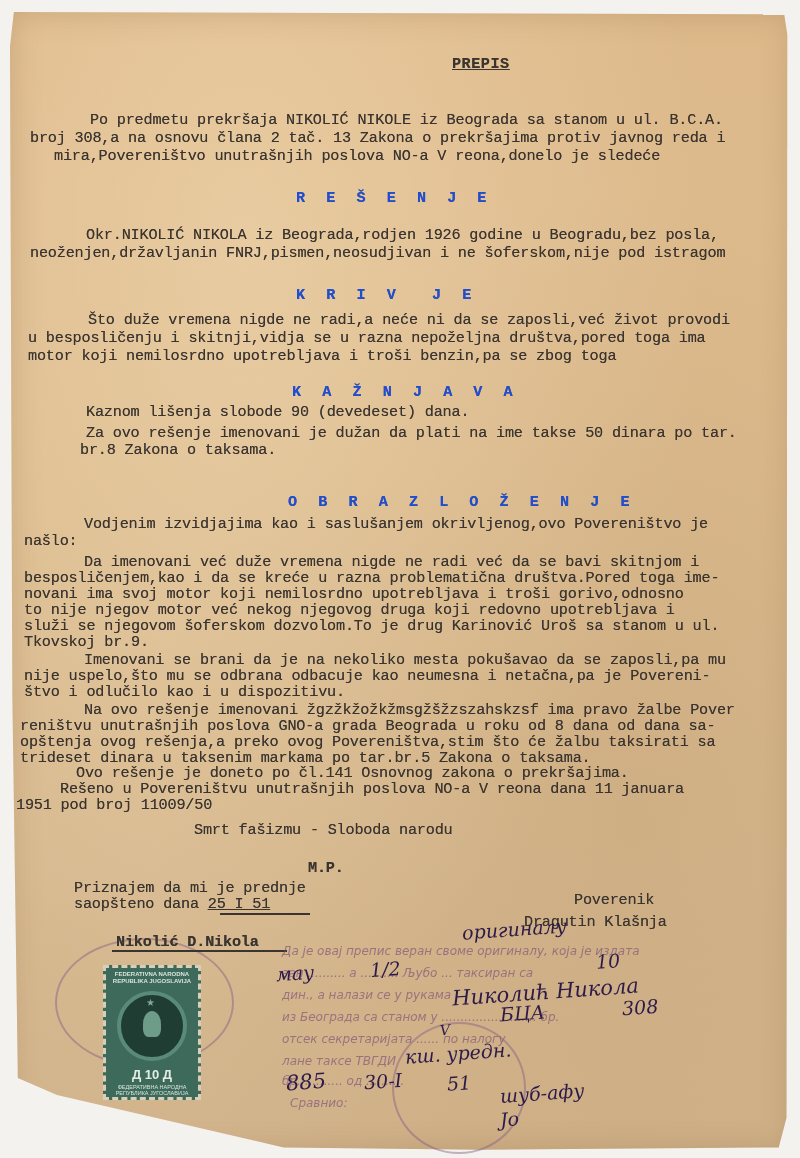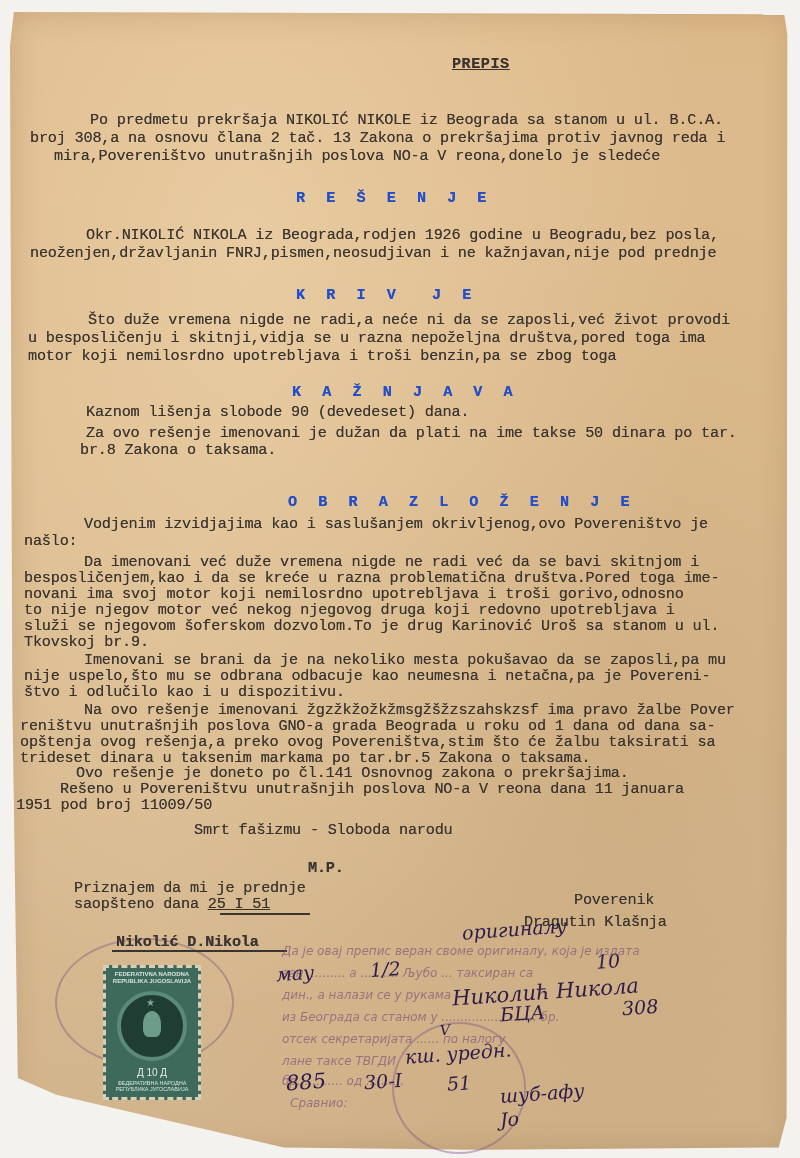--- a/index.html
+++ b/index.html
@@ -40,21 +40,21 @@
   }
   .stamp-rect .st-top { font-size:6px; line-height:7px; margin-top:3px; font-weight:bold; }
   .stamp-rect .emblem {
     width:62px; height:62px; border-radius:50%; background:#1f3d33;
     margin:6px auto 0; position:relative; border:4px solid #5a8a79;
   }
   .stamp-rect .emblem .star { position:absolute; left:25px; top:2px; color:#7fa898; font-size:10px; }
   .stamp-rect .emblem .torch {
     position:absolute; left:22px; top:16px; width:18px; height:26px; background:#6d9c89; border-radius:50% 50% 30% 30%;
   }
-  .stamp-rect .val { font-size:10px; font-weight:normal; margin-top:6px; color:#e3ece5; }
+  .stamp-rect .val { font-size:13px; font-weight:bold; margin-top:6px; color:#e3ece5; }
   .stamp-rect .st-bot { font-size:5.5px; line-height:6px; margin-top:2px; }
   .ring {
     position:absolute; border-radius:50%;
     border:2px solid rgba(130,90,130,0.45);
   }
   .ink-purple {
     position:absolute; font-family:"DejaVu Sans","Liberation Sans",sans-serif;
     color:rgba(125,80,120,0.65); font-style:italic; font-size:12px; white-space:pre;
   }
   .hand {
@@ -70,21 +70,21 @@
 <div class="paper"></div>
 
 <div class="tw title" style="left:452px;top:56px;">PREPIS</div>
 
 <div class="tw" style="left:90px;top:112px;">Po predmetu prekršaja NIKOLIĆ NIKOLE iz Beograda sa stanom u ul. B.C.A.</div>
 <div class="tw" style="left:30px;top:130px;">broj 308,a na osnovu člana 2 tač. 13 Zakona o prekršajima protiv javnog reda i</div>
 <div class="tw" style="left:30px;top:148px;padding-left:24px;">mira,Povereništvo unutrašnjih poslova NO-a V reona,donelo je sledeće</div>
 
 <div class="tw heading" style="left:296px;top:190px;">R E Š E N J E</div>
 <div class="tw" style="left:86px;top:227px;">Okr.NIKOLIĆ NIKOLA iz Beograda,rodjen 1926 godine u Beogradu,bez posla,</div>
-<div class="tw" style="left:30px;top:245px;">neoženjen,državljanin FNRJ,pismen,neosudjivan i ne kažnjavan,nije pod prednje</div>
+<div class="tw" style="left:30px;top:245px;">neoženjen,državljanin FNRJ,pismen,neosudjivan i ne šoferskom,nije pod istragom</div>
 
 <div class="tw heading" style="left:296px;top:287px;">K R I V  J E</div>
 <div class="tw" style="left:88px;top:312px;">Što duže vremena nigde ne radi,a neće ni da se zaposli,već život provodi</div>
 <div class="tw" style="left:28px;top:330px;">u besposličenju i skitnji,vidja se u razna nepoželjna društva,pored toga ima</div>
 <div class="tw" style="left:28px;top:348px;">motor koji nemilosrdno upotrebljava i troši benzin,pa se zbog toga</div>
 
 <div class="tw heading" style="left:292px;top:384px;">K A Ž N J A V A</div>
 <div class="tw" style="left:86px;top:404px;">Kaznom lišenja slobode 90 (devedeset) dana.</div>
 <div class="tw" style="left:86px;top:425px;">Za ovo rešenje imenovani je dužan da plati na ime takse 50 dinara po tar.</div>
 <div class="tw" style="left:36px;top:442px;margin-left:44px;">br.8 Zakona o taksama.</div>
@@ -95,21 +95,21 @@
 <div class="tw" style="left:84px;top:554px;">Da imenovani već duže vremena nigde ne radi već da se bavi skitnjom i</div>
 <div class="tw" style="left:24px;top:570px;">besposličenjem,kao i da se kreće u razna problematična društva.Pored toga ime-</div>
 <div class="tw" style="left:24px;top:586px;">novani ima svoj motor koji nemilosrdno upotrebljava i troši gorivo,odnosno</div>
 <div class="tw" style="left:24px;top:602px;">to nije njegov motor već nekog njegovog druga koji redovno upotrebljava i</div>
 <div class="tw" style="left:24px;top:618px;">služi se njegovom šoferskom dozvolom.To je drug Karinović Uroš sa stanom u ul.</div>
 <div class="tw" style="left:24px;top:634px;">Tkovskoj br.9.</div>
 <div class="tw" style="left:84px;top:652px;">Imenovani se brani da je na nekoliko mesta pokušavao da se zaposli,pa mu</div>
 <div class="tw" style="left:24px;top:668px;">nije uspelo,što mu se odbrana odbacuje kao neumesna i netačna,pa je Povereni-</div>
 <div class="tw" style="left:24px;top:684px;">štvo i odlučilo kao i u dispozitivu.</div>
 <div class="tw" style="left:84px;top:702px;">Na ovo rešenje imenovani žgzžkžožkžmsgžšžzszahskzsf ima pravo žalbe Pover</div>
-<div class="tw" style="left:20px;top:718px;">reništvu unutrašnjih poslova GNO-a grada Beograda u roku od 1 dana od dana sa-</div>
+<div class="tw" style="left:20px;top:718px;">reništvu unutrašnjih poslova GNO-a grada Beograda u roku od 8 dana od dana sa-</div>
 <div class="tw" style="left:20px;top:734px;">opštenja ovog rešenja,a preko ovog Povereništva,stim što će žalbu taksirati sa</div>
 <div class="tw" style="left:20px;top:750px;">trideset dinara u taksenim markama po tar.br.5 Zakona o taksama.</div>
 <div class="tw" style="left:76px;top:765px;text-align:center;">Ovo rešenje je doneto po čl.141 Osnovnog zakona o prekršajima.</div>
 <div class="tw" style="left:60px;top:781px;">Rešeno u Povereništvu unutrašnjih poslova NO-a V reona dana 11 januara</div>
 <div class="tw" style="left:16px;top:797px;">1951 pod broj 11009/50</div>
 
 <div class="tw" style="left:194px;top:822px;">Smrt fašizmu - Sloboda narodu</div>
 <div class="tw" style="left:308px;top:860px;font-weight:bold;">M.P.</div>
 
 <div class="tw" style="left:74px;top:880px;">Priznajem da mi je prednje</div>

